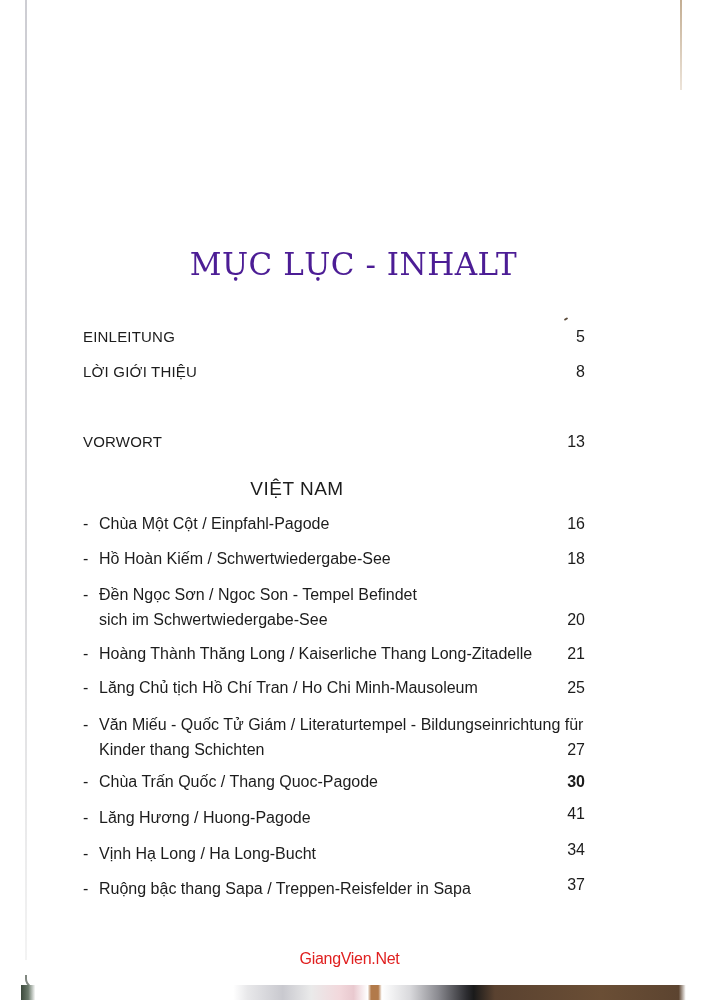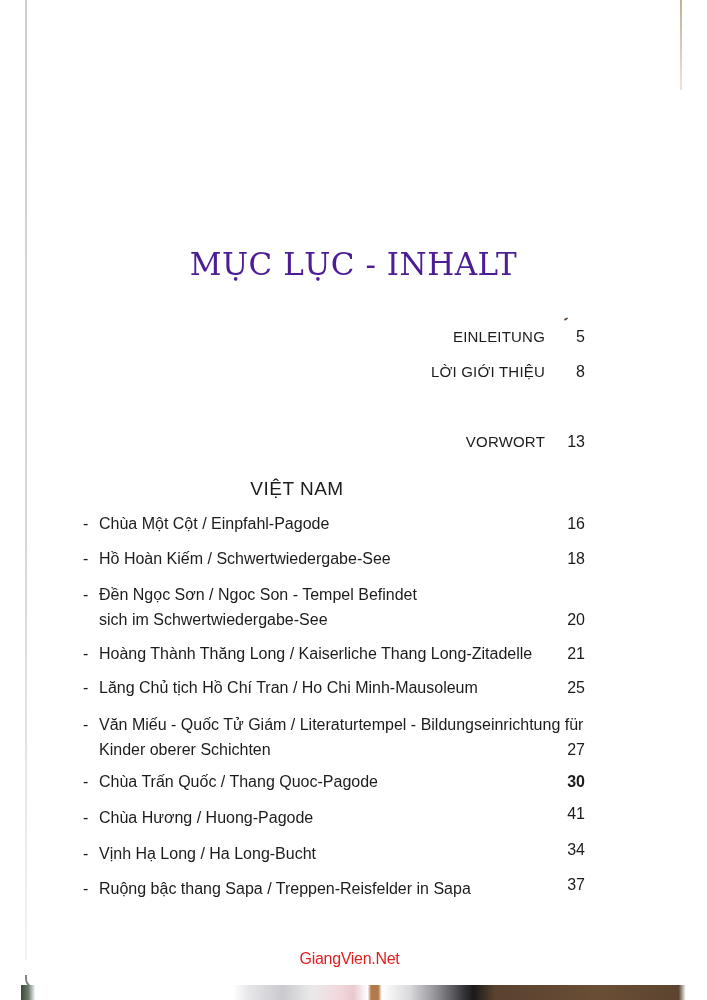--- a/index.html
+++ b/index.html
@@ -76,21 +76,21 @@
     .entry .label {
       display: block;
       padding-right: 40px;
     }
     .entry .page {
       position: absolute;
       right: 0;
       bottom: 0;
       text-align: right;
     }
-    .entry.front .label { font-size: 15px; letter-spacing: 0.2px; text-align: right; }
+    .entry.front .label { font-size: 15px; letter-spacing: 0.2px; }
     .entry.sub .dash {
       position: absolute;
       left: 0;
     }
     .entry.sub .label {
       padding-left: 16px;
     }
     .section-heading {
       position: absolute;
       top: 478px;
@@ -168,31 +168,31 @@
     <span class="label" style="padding-right:20px; white-space:nowrap;">Hoàng Thành Thăng Long / Kaiserliche Thang Long-Zitadelle</span>
     <span class="page">21</span>
   </div>
   <div class="entry sub toc-font" style="top:676px;">
     <span class="dash">-</span>
     <span class="label">Lăng Chủ tịch Hồ Chí Tran / Ho Chi Minh-Mausoleum</span>
     <span class="page">25</span>
   </div>
   <div class="entry sub toc-font" style="top:712px; line-height:25px;">
     <span class="dash">-</span>
-    <span class="label" style="padding-right:0;">Văn Miếu - Quốc Tử Giám / Literaturtempel - Bildungseinrichtung für Kinder oberer Schichten</span>
+    <span class="label" style="padding-right:0;">Văn Miếu - Quốc Tử Giám / Literaturtempel - Bildungseinrichtung für Kinder thang Schichten</span>
     <span class="page">27</span>
   </div>
   <div class="entry sub toc-font" style="top:770px;">
     <span class="dash">-</span>
     <span class="label">Chùa Trấn Quốc / Thang Quoc-Pagode</span>
     <span class="page" style="bottom:0;font-weight:bold;">30</span>
   </div>
   <div class="entry sub toc-font" style="top:806px;">
     <span class="dash">-</span>
-    <span class="label">Chùa Hương / Huong-Pagode</span>
+    <span class="label">Lăng Hương / Huong-Pagode</span>
     <span class="page" style="bottom:4px;">41</span>
   </div>
   <div class="entry sub toc-font" style="top:842px;">
     <span class="dash">-</span>
     <span class="label">Vịnh Hạ Long / Ha Long-Bucht</span>
     <span class="page" style="bottom:4px;">34</span>
   </div>
   <div class="entry sub toc-font" style="top:877px;">
     <span class="dash">-</span>
     <span class="label">Ruộng bậc thang Sapa / Treppen-Reisfelder in Sapa</span>

